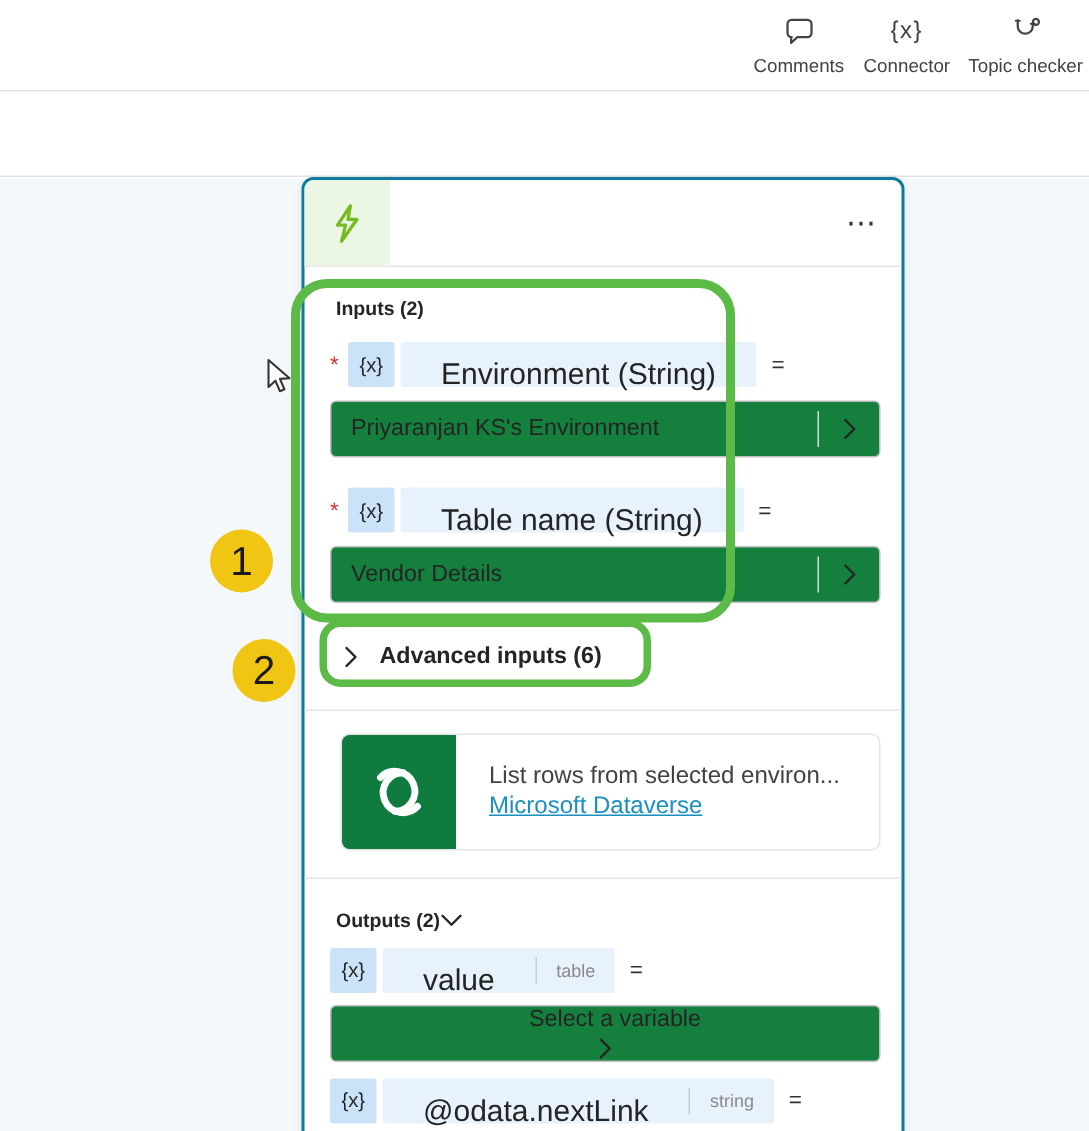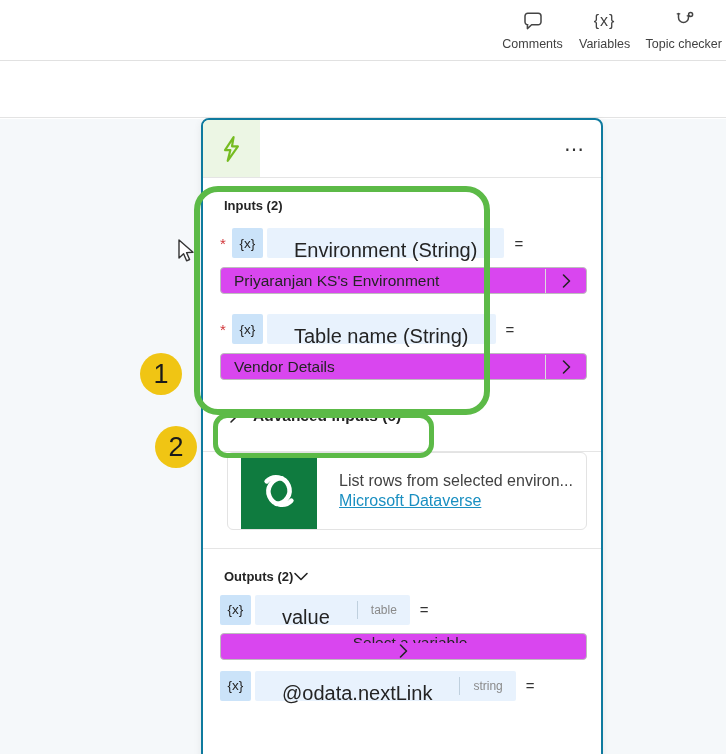--- a/index.html
+++ b/index.html
@@ -51,35 +51,35 @@
     width:31px; height:30px; background:#cbe3f9; display:flex; align-items:center; justify-content:center;
     font-size:13.5px; color:#242424; margin-right:4px; border-radius:2px;
   }
   .pill { background:#e8f2fd; height:30px; display:flex; align-items:center; border-radius:2px; }
   .pill .pname { padding:0 27px; font-size:20px; color:#242424; white-space:nowrap;margin-top:15px; }
   .pill .pdiv { width:1px; height:18px; background:#bfd0de; }
   .pill .ptype { padding:0 13px; font-size:12px; color:#8a8a8a; white-space:nowrap; }
   .eq { margin-left:10px; font-size:15px; color:#333; }
 
   .field {
-    margin-top:9px; height:27px; width:367px; background:#d946ef;
+    margin-top:9px; height:38px; width:367px; background:#15803d;
     border:1px solid #bdbdbd; border-radius:4px; display:flex; align-items:center; cursor:pointer;
   }
   .field .fval { flex:1; padding-left:13px; font-size:15.5px; color:#242424; white-space:nowrap; overflow:hidden; }
   .field .fdiv { width:1px; height:24px; background:#dcdcdc; }
   .field .fchev { width:40px; display:flex; align-items:center; justify-content:center; }
 
   .advanced-row { display:flex; align-items:center; height:34px; margin:19px 0 0 8px; cursor:pointer; }
   .advanced-row .alabel { font-size:15.5px; font-weight:700; color:#242424; margin-left:13px; }
 
   .hdiv { height:1px; background:#e5e5e5; margin:18px -17px 0 -17px; }
 
   .connector-card {
-    width:360px; height:78px; border:1px solid #e3e3e3; border-radius:6px;
-    background:#fff; display:flex; overflow:hidden; margin-left:7px;justify-content:center;
+    margin-top:15px; width:360px; height:78px; border:1px solid #e3e3e3; border-radius:6px;
+    background:#fff; display:flex; overflow:hidden; margin-left:7px;
   }
   .connector-icon { width:76px; height:100%; background:#0f7b3f; display:flex; align-items:center; justify-content:center; }
   .connector-text { display:flex; flex-direction:column; justify-content:center; padding-left:22px; gap:2px; }
   .connector-title { font-size:16px; color:#424242; }
   .connector-link { font-size:16px; color:#1a8fc1; text-decoration:underline; cursor:pointer; width:max-content; }
 
   .outputs-heading-row { display:flex; align-items:center; gap:0; margin:20px 0 0 4px; cursor:pointer; }
 
   .out-row { display:flex; align-items:center; height:31px; margin-top:10px; }
   .select-field { margin-top:8px;flex-direction:column; }
@@ -109,21 +109,21 @@
         <svg width="24" height="24" viewBox="0 0 24 24" fill="none" stroke="#444" stroke-width="1.5" stroke-linejoin="round">
           <path d="M4 7A2.8 2.8 0 0 1 6.8 4.2h10.4A2.8 2.8 0 0 1 20 7v6a2.8 2.8 0 0 1-2.8 2.8H10.6L6.4 19.6v-3.8h.4A2.8 2.8 0 0 1 4 13z"></path>
         </svg>
       </span>
       <span class="tlabel">Comments</span>
     </div>
     <div class="topbar-item">
       <span class="ticon">
         <span class="varglyph">{x}</span>
       </span>
-      <span class="tlabel">Variables</span>
+      <span class="tlabel">Connector</span>
     </div>
     <div class="topbar-item">
       <span class="ticon">
         <svg width="24" height="24" viewBox="0 0 24 24" fill="none" stroke="#444" stroke-width="1.5" stroke-linecap="round">
           <path d="M6.5 4.5v4a5 5 0 0 0 10 0v-2"></path>
           <path d="M5.2 4.8h2.6M15.2 6.8h2.6" stroke-width="1.3"></path>
           <circle cx="18.6" cy="5.6" r="2"></circle>
         </svg>
       </span>
       <span class="tlabel">Topic checker</span>

